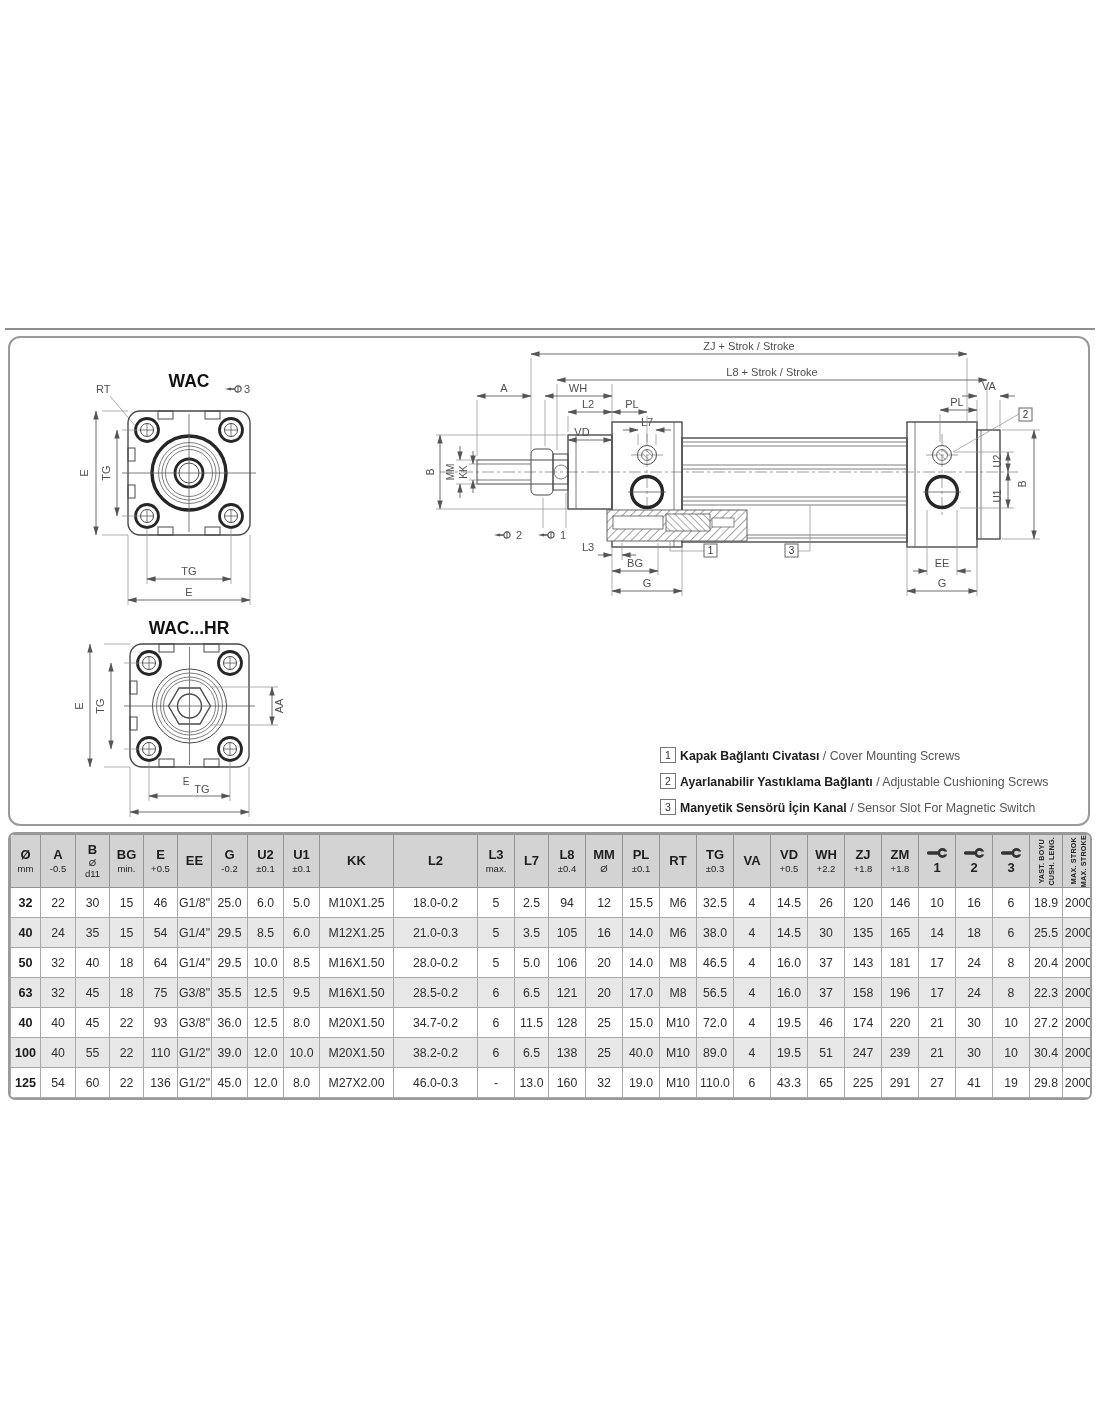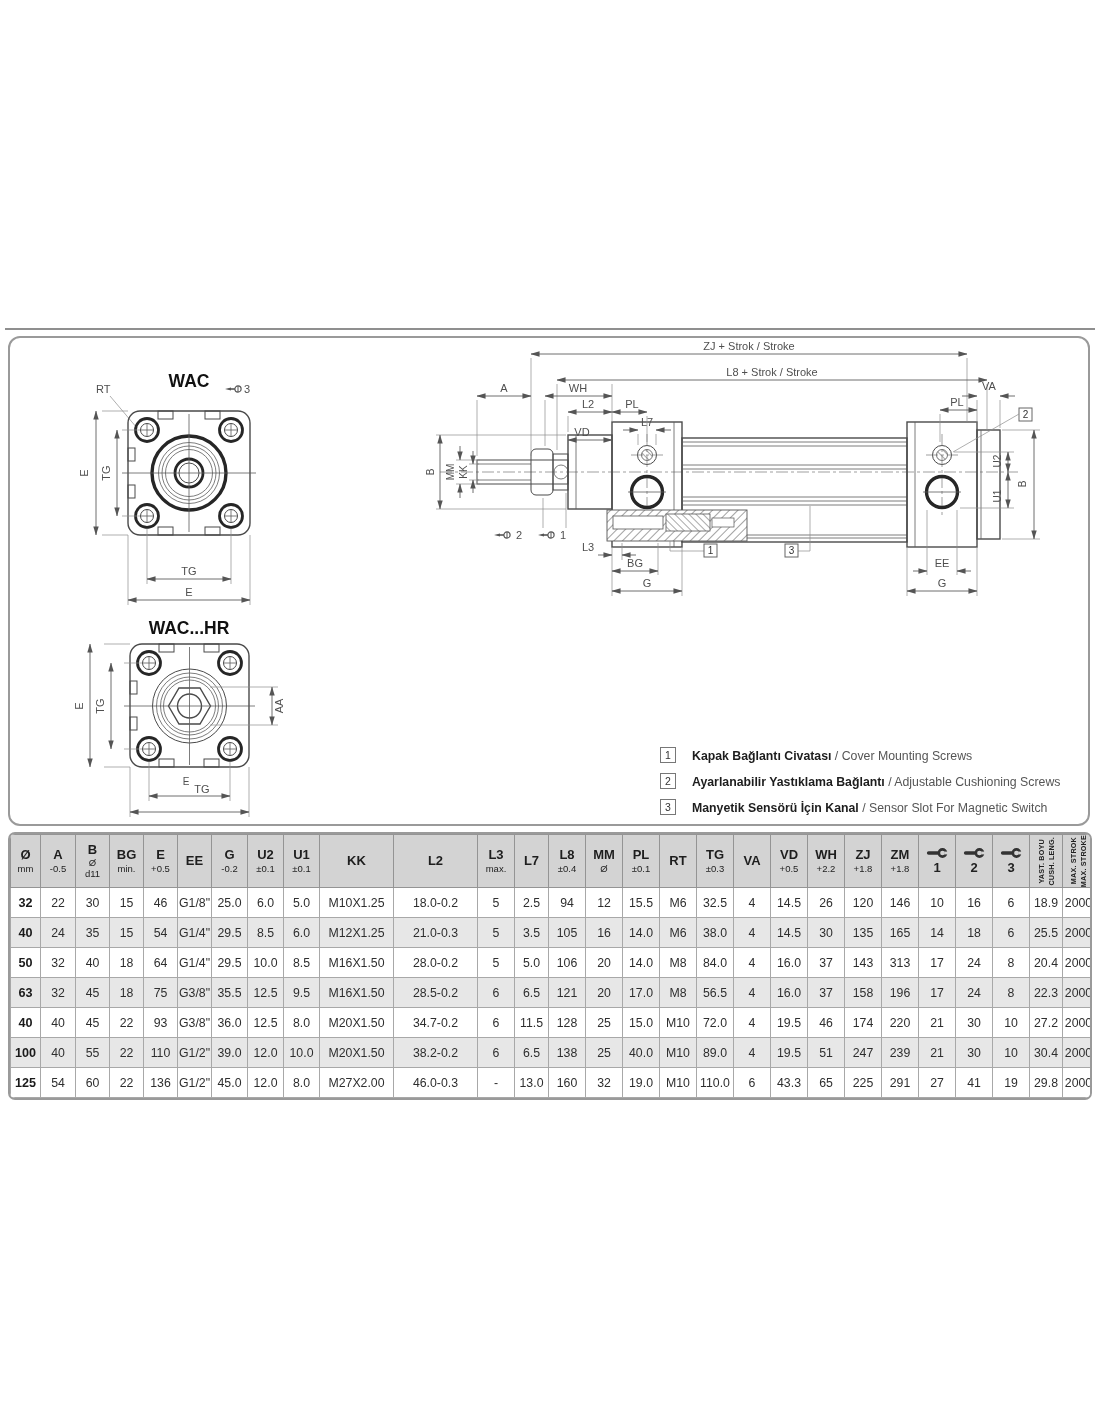--- a/index.html
+++ b/index.html
@@ -20,21 +20,21 @@
   .dl{font-size:11px;fill:#4f4f4f;font-family:"Liberation Sans",sans-serif;}
   .dls{font-size:10px;fill:#4f4f4f;font-family:"Liberation Sans",sans-serif;}
   .ttl{font-size:17.5px;font-weight:bold;fill:#111;text-anchor:middle;font-family:"Liberation Sans",sans-serif;}
   .bx{stroke:#666;fill:#fff;stroke-width:1}
   .bn{font-size:10px;fill:#333;text-anchor:middle;font-family:"Liberation Sans",sans-serif;}
 
   
   .legend{position:absolute;left:650px;top:408px;}
   .lrow{display:flex;align-items:center;margin-bottom:8px;}
   .lnum{width:14px;height:14px;border:1px solid #777;background:#fff;color:#333;font-size:10.5px;display:flex;align-items:center;justify-content:center;flex:0 0 auto;}
-  .ltext{margin-left:16px;white-space:pre;}
+  .ltext{margin-left:4px;white-space:pre;}
   .ltr{font-weight:bold;font-size:12.3px;color:#1d1d1d;}
   .lsep{font-size:12.3px;color:#555;}
   .len{font-size:12.3px;color:#555;}
 
   
   .table-wrap{position:absolute;left:8px;top:832px;width:1084px;border:2px solid #9a9a9a;border-radius:7px;overflow:hidden;background:#fff;box-sizing:border-box;}
   table{border-collapse:collapse;table-layout:fixed;width:1080px;}
   th{background:#d3d3d3;border:1px solid #949494;height:50px;padding:0 1px;text-align:center;vertical-align:middle;}
   td{border:1px solid #a8a8a8;height:29px;text-align:center;font-size:12.3px;color:#2e2e2e;padding:0;white-space:nowrap;overflow:hidden;}
   tbody tr:nth-child(odd){background:#fff;}
@@ -568,26 +568,26 @@
           <td>10.0</td>
           <td>8.5</td>
           <td>M16X1.50</td>
           <td>28.0-0.2</td>
           <td>5</td>
           <td>5.0</td>
           <td>106</td>
           <td>20</td>
           <td>14.0</td>
           <td>M8</td>
-          <td>84.0</td>
+          <td>46.5</td>
           <td>4</td>
           <td>16.0</td>
           <td>37</td>
           <td>143</td>
-          <td>313</td>
+          <td>181</td>
           <td>17</td>
           <td>24</td>
           <td>8</td>
           <td>20.4</td>
           <td>2000</td>
         </tr>
         <tr>
           <td>63</td>
           <td>32</td>
           <td>45</td>

